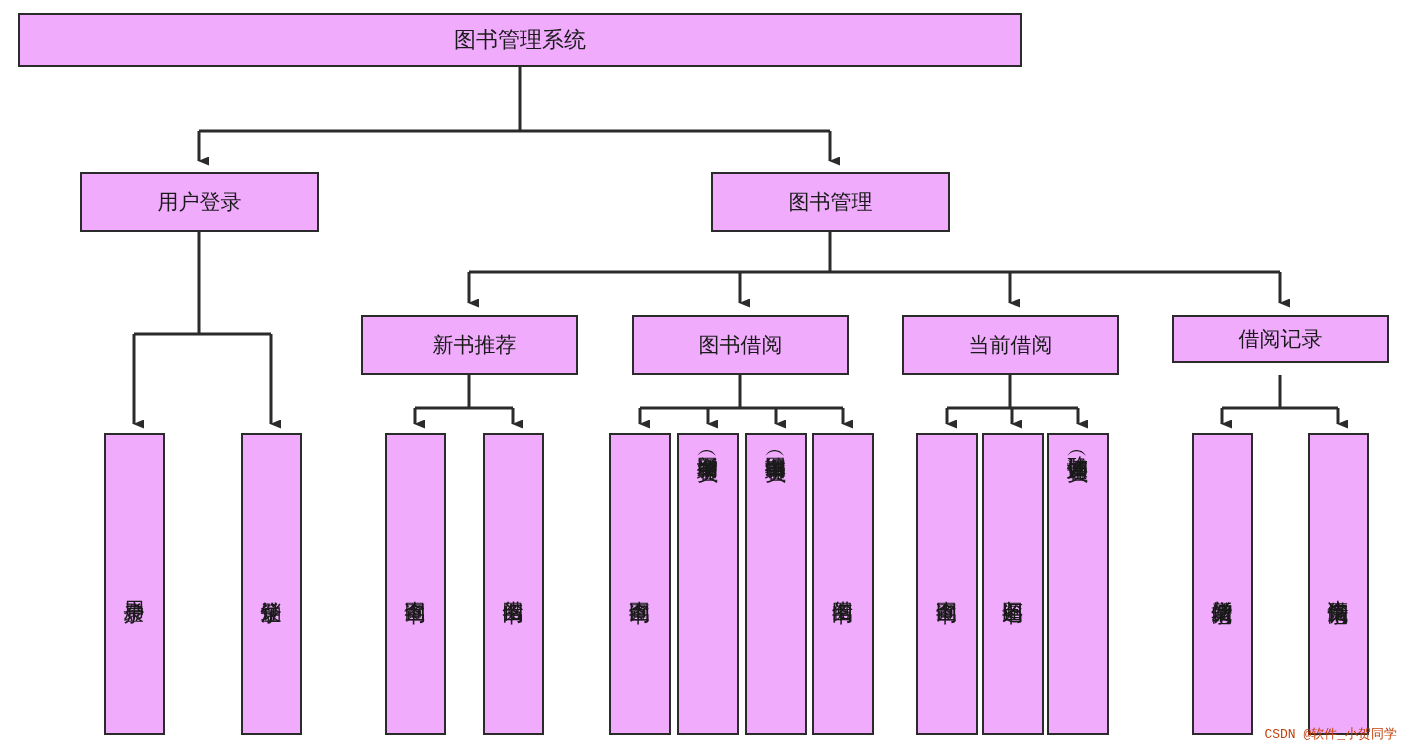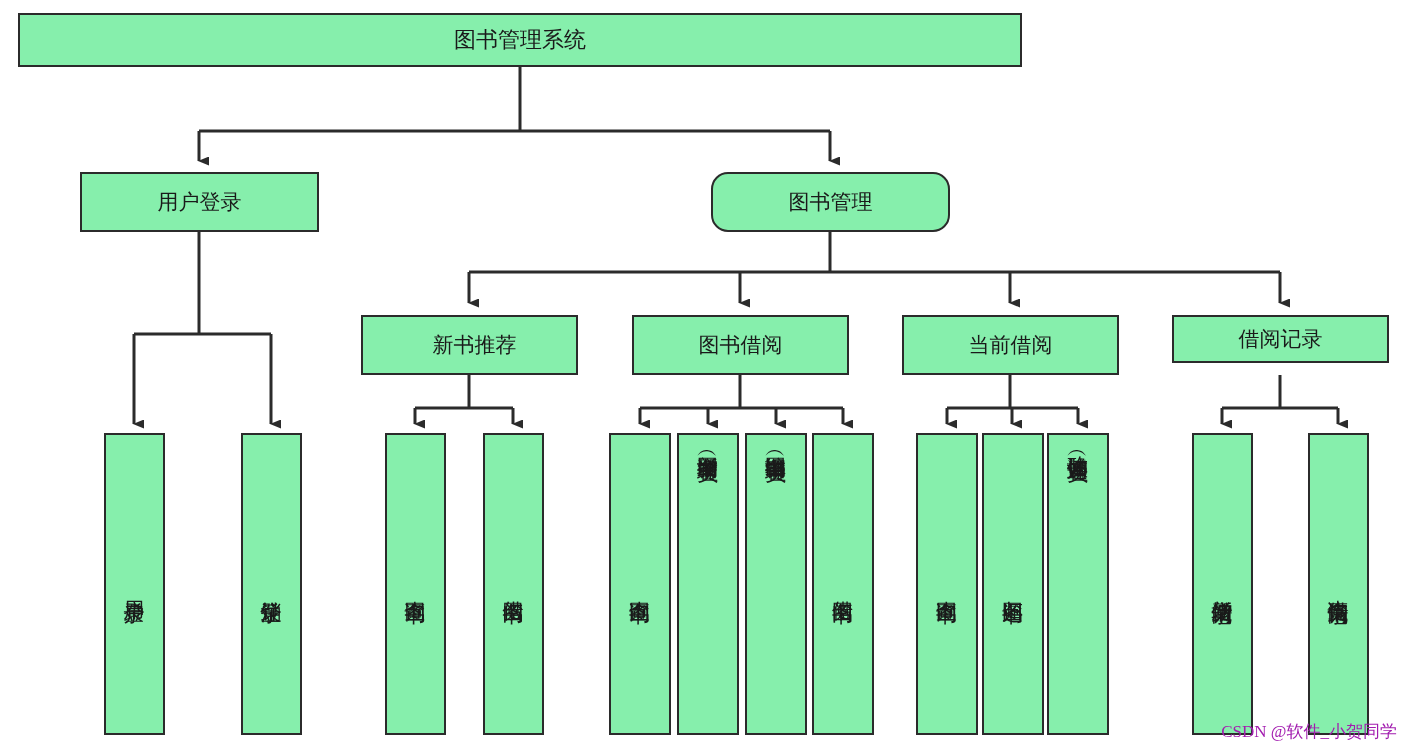--- a/index.html
+++ b/index.html
@@ -22,21 +22,21 @@
     position: absolute;
     left: 0;
     top: 0;
     width: 1405px;
     height: 747px;
   }
   .node-box {
     position: absolute;
     box-sizing: border-box;
     border: 2px solid #2b2b2b;
-    background: #86efac;
+    background: #f0abfc;
     display: flex;
     align-items: center;
     justify-content: center;
     overflow: hidden;
   }
   .node-label {
     color: #1a1a1a;
     font-family: "Liberation Sans", "DejaVu Sans", sans-serif;
     line-height: 1.08;
     text-align: center;
@@ -66,23 +66,23 @@
     margin-top: auto;
     margin-bottom: auto;
   }
   .node-box.vertical.tall-text {
     align-items: flex-start;
   }
   #watermark {
     position: absolute;
     right: 8px;
     bottom: 4px;
-    font-size: 17px;
-    color: #a21caf;
-    font-family: Liberation Serif, serif;
+    font-size: 13px;
+    color: #c2410c;
+    font-family: Liberation Mono, monospace;
     white-space: nowrap;
     user-select: none;
   }
 </style>
 </head>
 <body>
 
 <div id="diagram-canvas">
 
   <svg id="diagram-svg" viewBox="0 0 1405 747" xmlns="http://www.w3.org/2000/svg">
@@ -139,21 +139,21 @@
   </svg>
 
   <div class="node-box root horizontal" style="left:18px; top:13px; width:1004px; height:54px;">
     <span class="node-label">图书管理系统</span>
   </div>
 
   <div class="node-box horizontal" style="left:80px; top:172px; width:239px; height:60px;">
     <span class="node-label">用户登录</span>
   </div>
 
-  <div class="node-box horizontal" style="left:711px; top:172px; width:239px; height:60px;border-radius:17px;">
+  <div class="node-box horizontal" style="left:711px; top:172px; width:239px; height:60px;">
     <span class="node-label">图书管理</span>
   </div>
 
   <div class="node-box horizontal" style="left:361px; top:315px; width:217px; height:60px;padding-left:10px;">
     <span class="node-label">新书推荐</span>
   </div>
 
   <div class="node-box horizontal" style="left:902px; top:315px; width:217px; height:60px;">
     <span class="node-label">当前借阅</span>
   </div>

